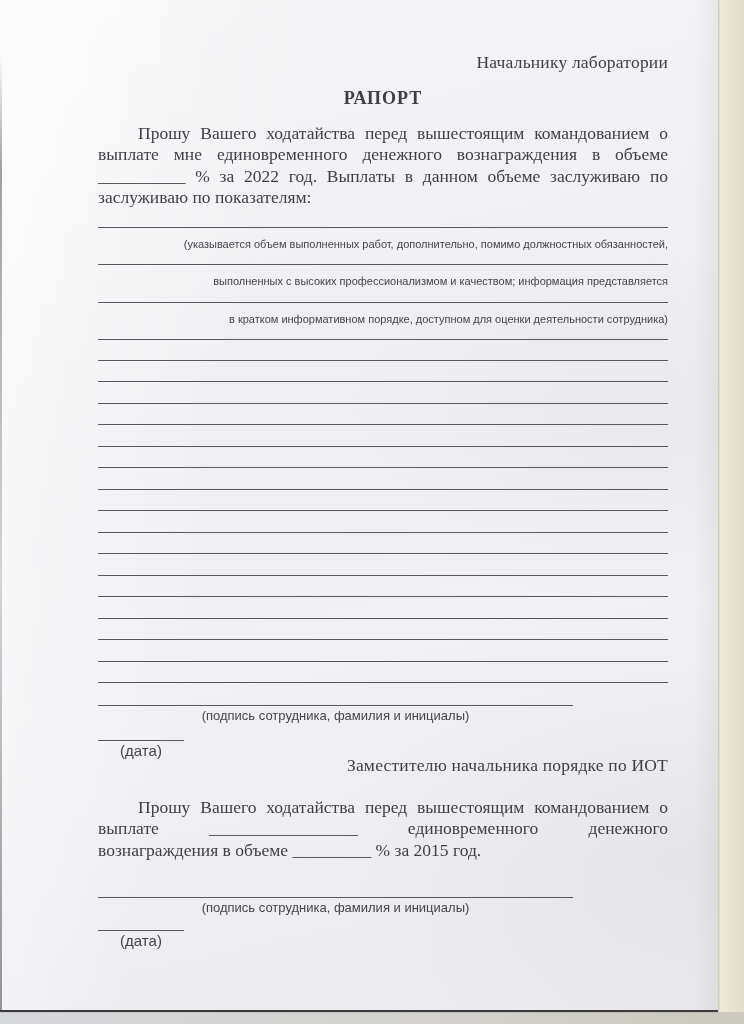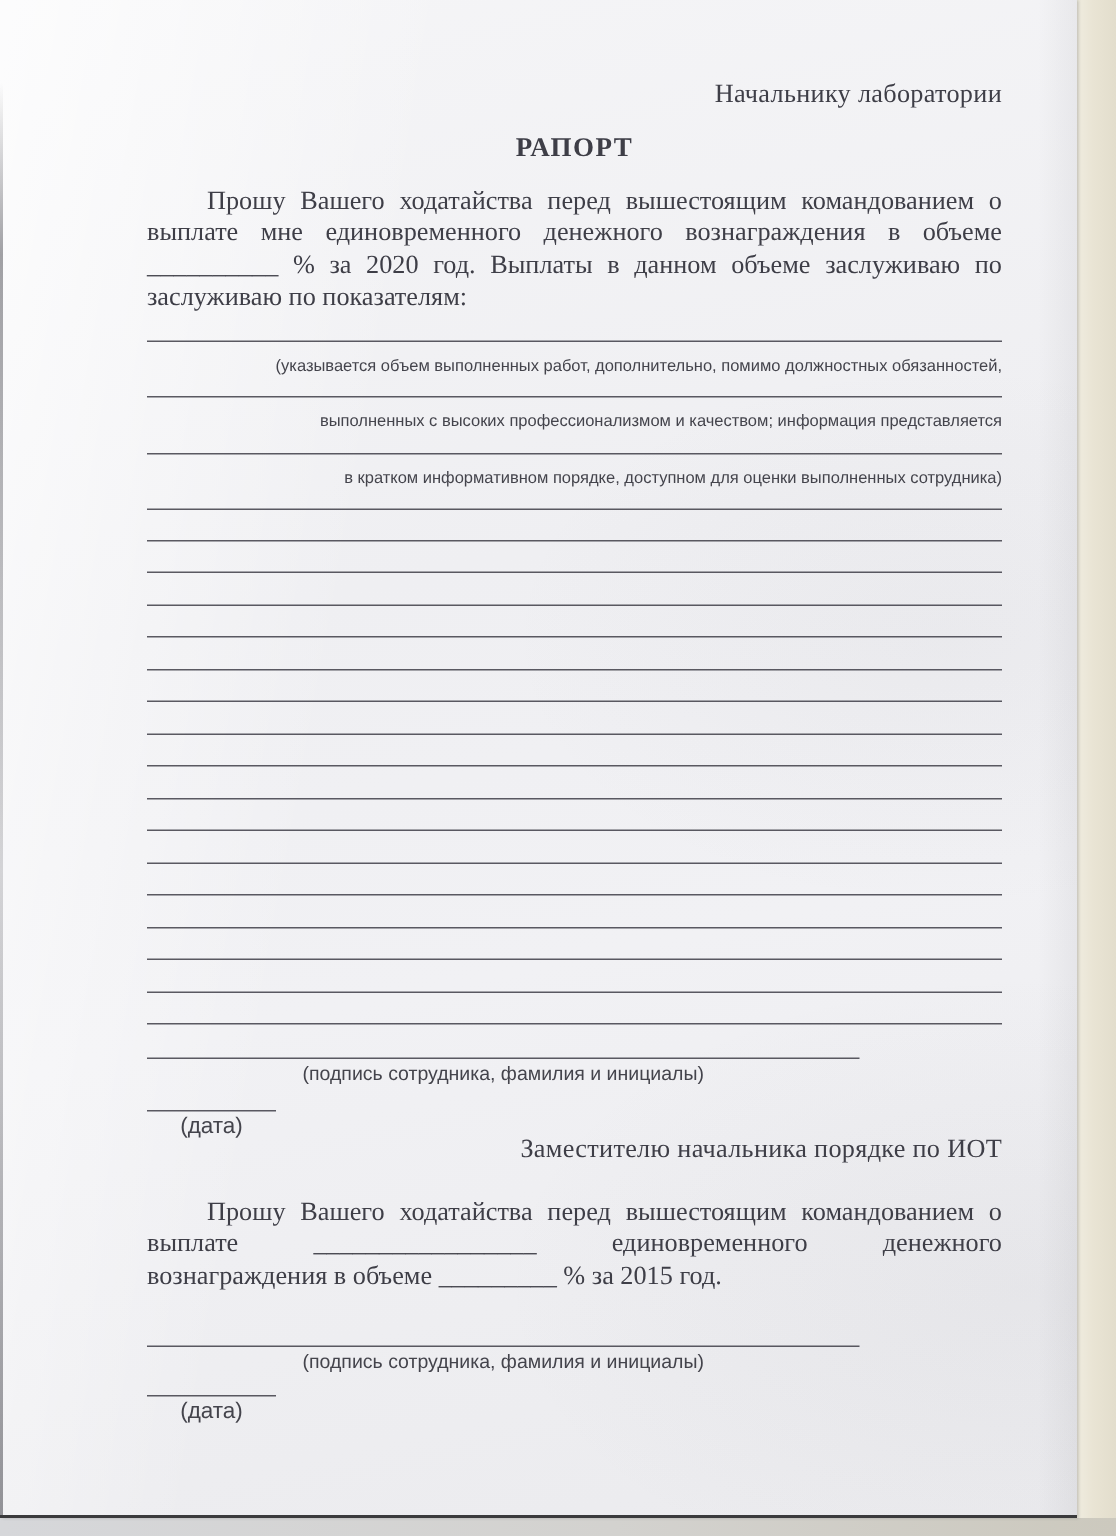--- a/index.html
+++ b/index.html
@@ -112,30 +112,30 @@
   <div class="paper">
     <div class="left-edge"></div>
 
     <div class="addressee-top ink">Начальнику лаборатории</div>
 
     <div class="doc-title ink">РАПОРТ</div>
 
     <div class="para para1 ink">
       <div class="pline just indent">Прошу Вашего ходатайства перед вышестоящим командованием о</div>
       <div class="pline just">выплате мне единовременного денежного вознаграждения в объеме</div>
-      <div class="pline just">__________ % за 2020 год. Выплаты в данном объеме заслуживаю по</div>
+      <div class="pline just">__________ % за 2022 год. Выплаты в данном объеме заслуживаю по</div>
       <div class="pline">заслуживаю по показателям:</div>
     </div>
 
     <div class="rline r1"></div>
     <div class="smallcap cap1">(указывается объем выполненных работ, дополнительно, помимо должностных обязанностей,</div>
     <div class="rline r2"></div>
     <div class="smallcap cap2">выполненных с высоких профессионализмом и качеством; информация представляется</div>
     <div class="rline r3"></div>
-    <div class="smallcap cap3">в кратком информативном порядке, доступном для оценки выполненных сотрудника)</div>
+    <div class="smallcap cap3">в кратком информативном порядке, доступном для оценки деятельности сотрудника)</div>
     <div class="rline r4"></div>
 
     <div class="blanklines">
         <div class="blankrow"></div>
         <div class="blankrow"></div>
         <div class="blankrow"></div>
         <div class="blankrow"></div>
         <div class="blankrow"></div>
         <div class="blankrow"></div>
         <div class="blankrow"></div>

